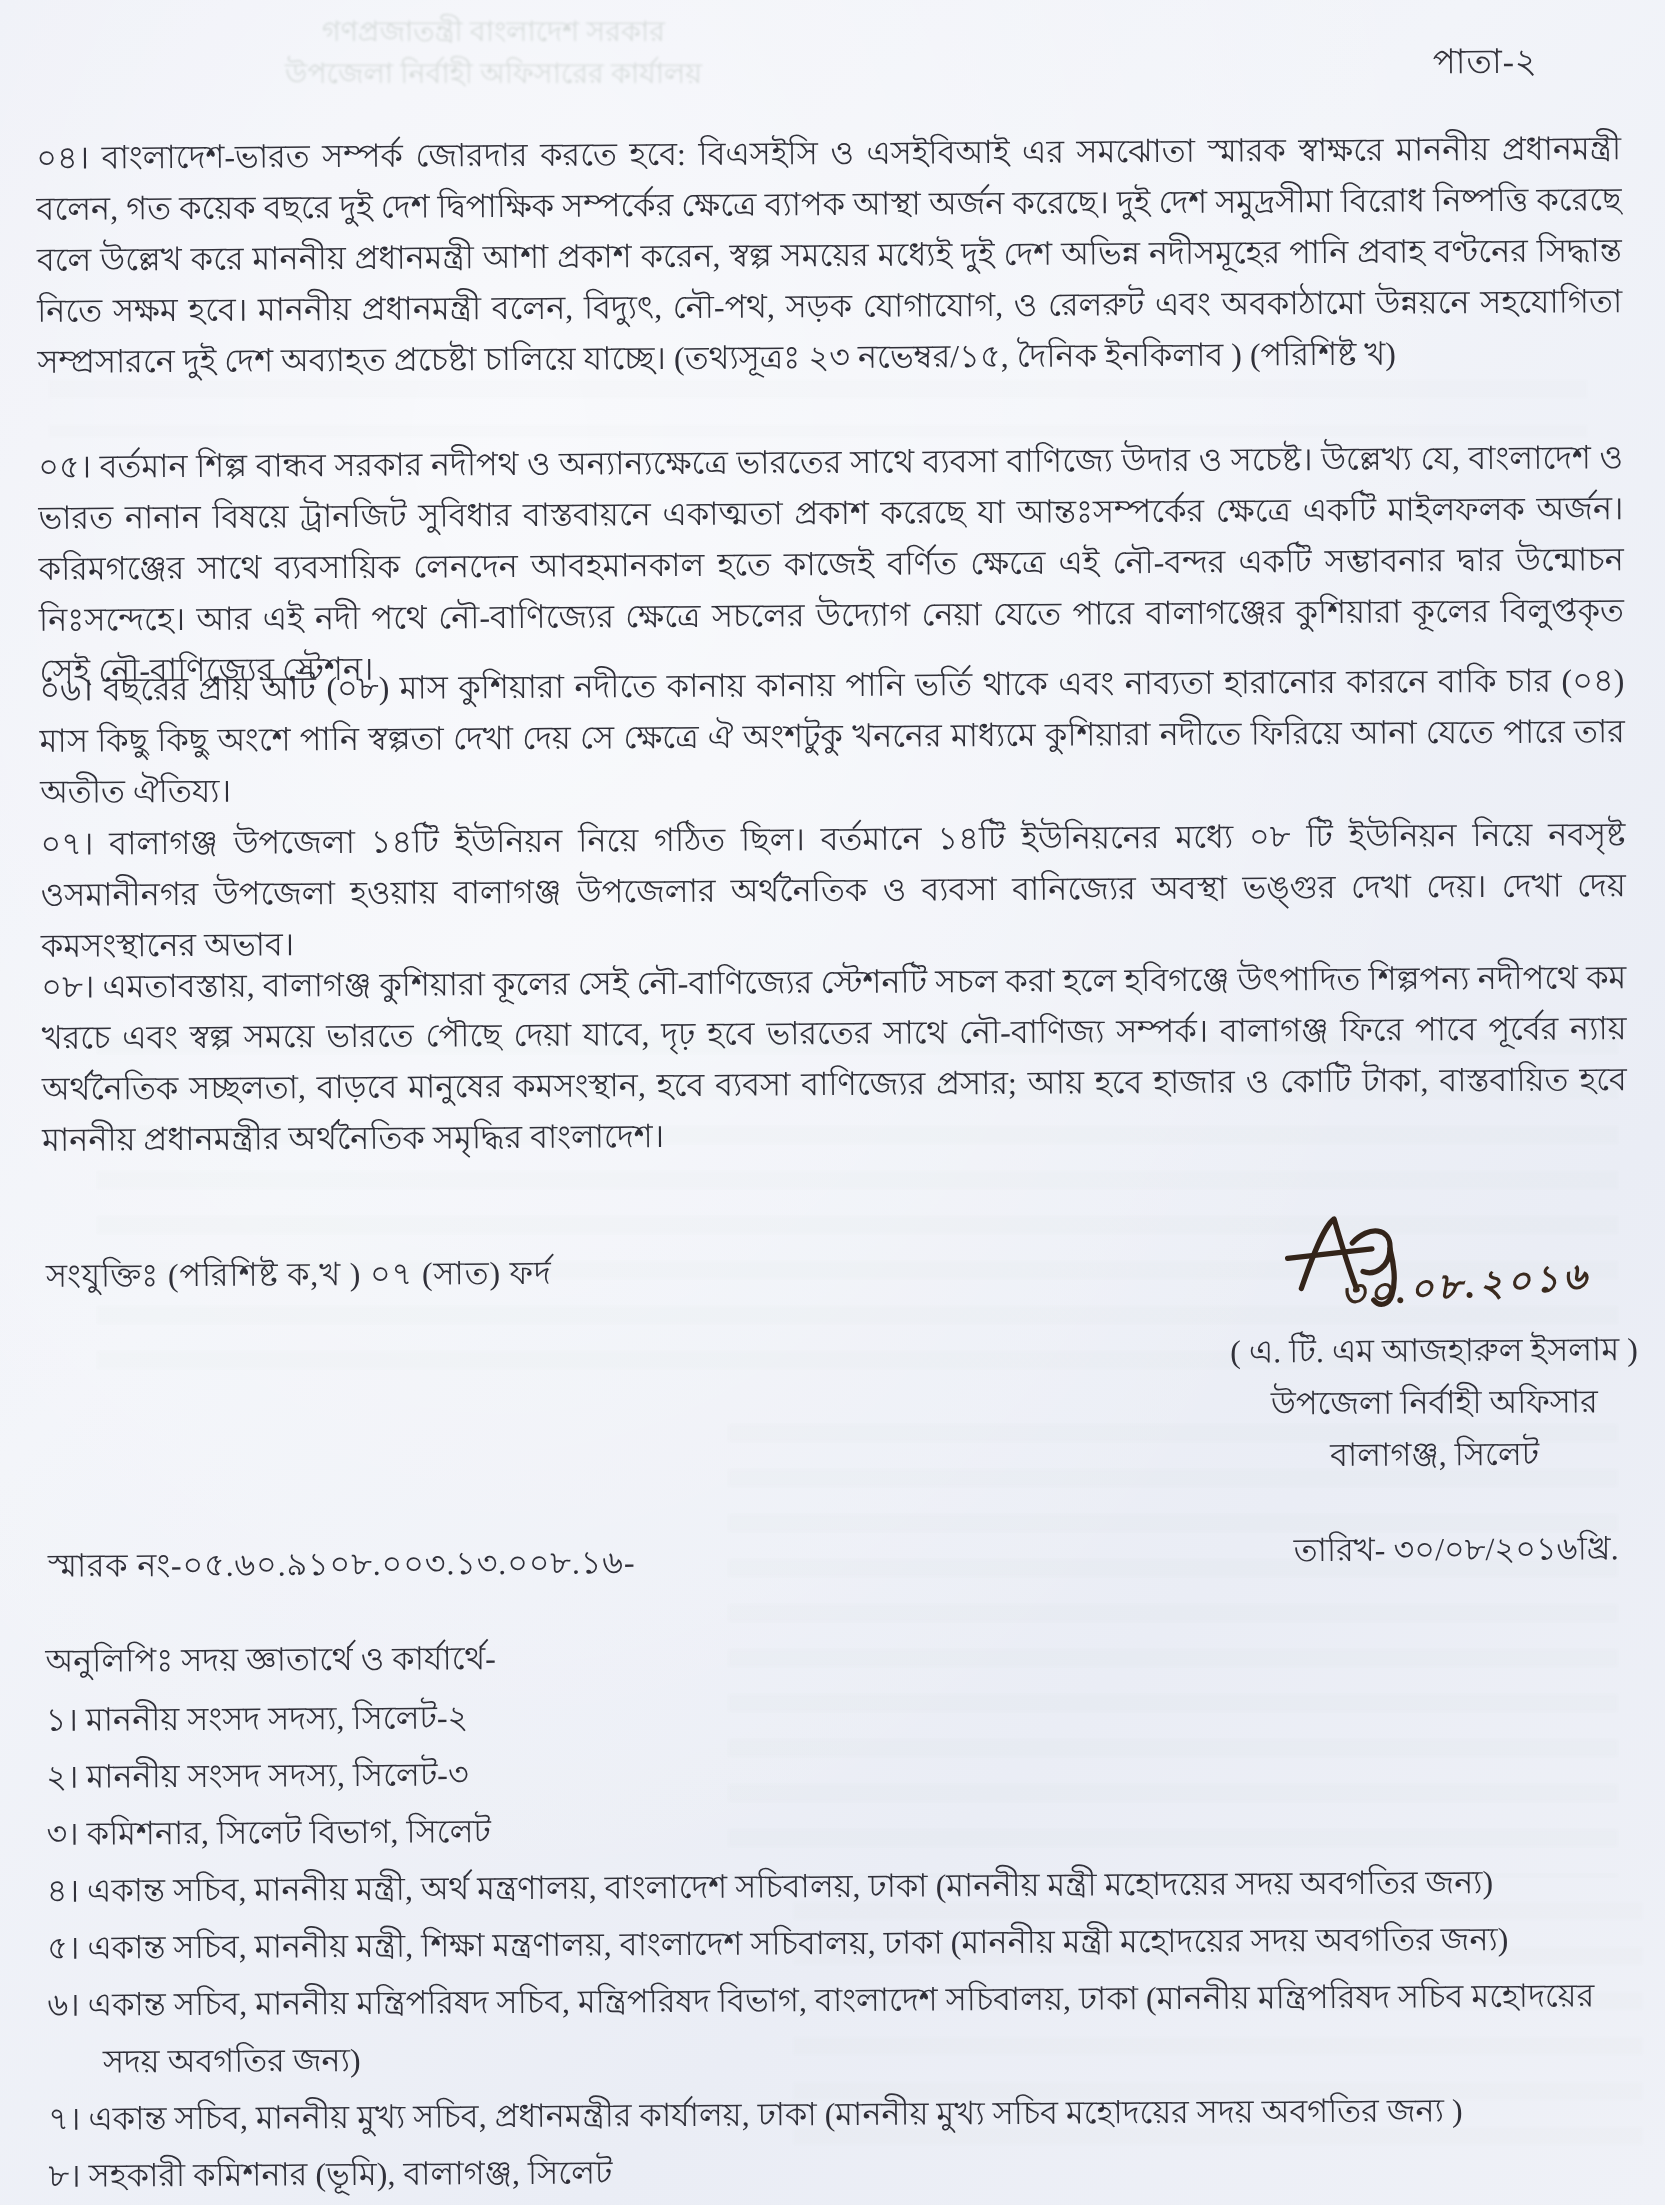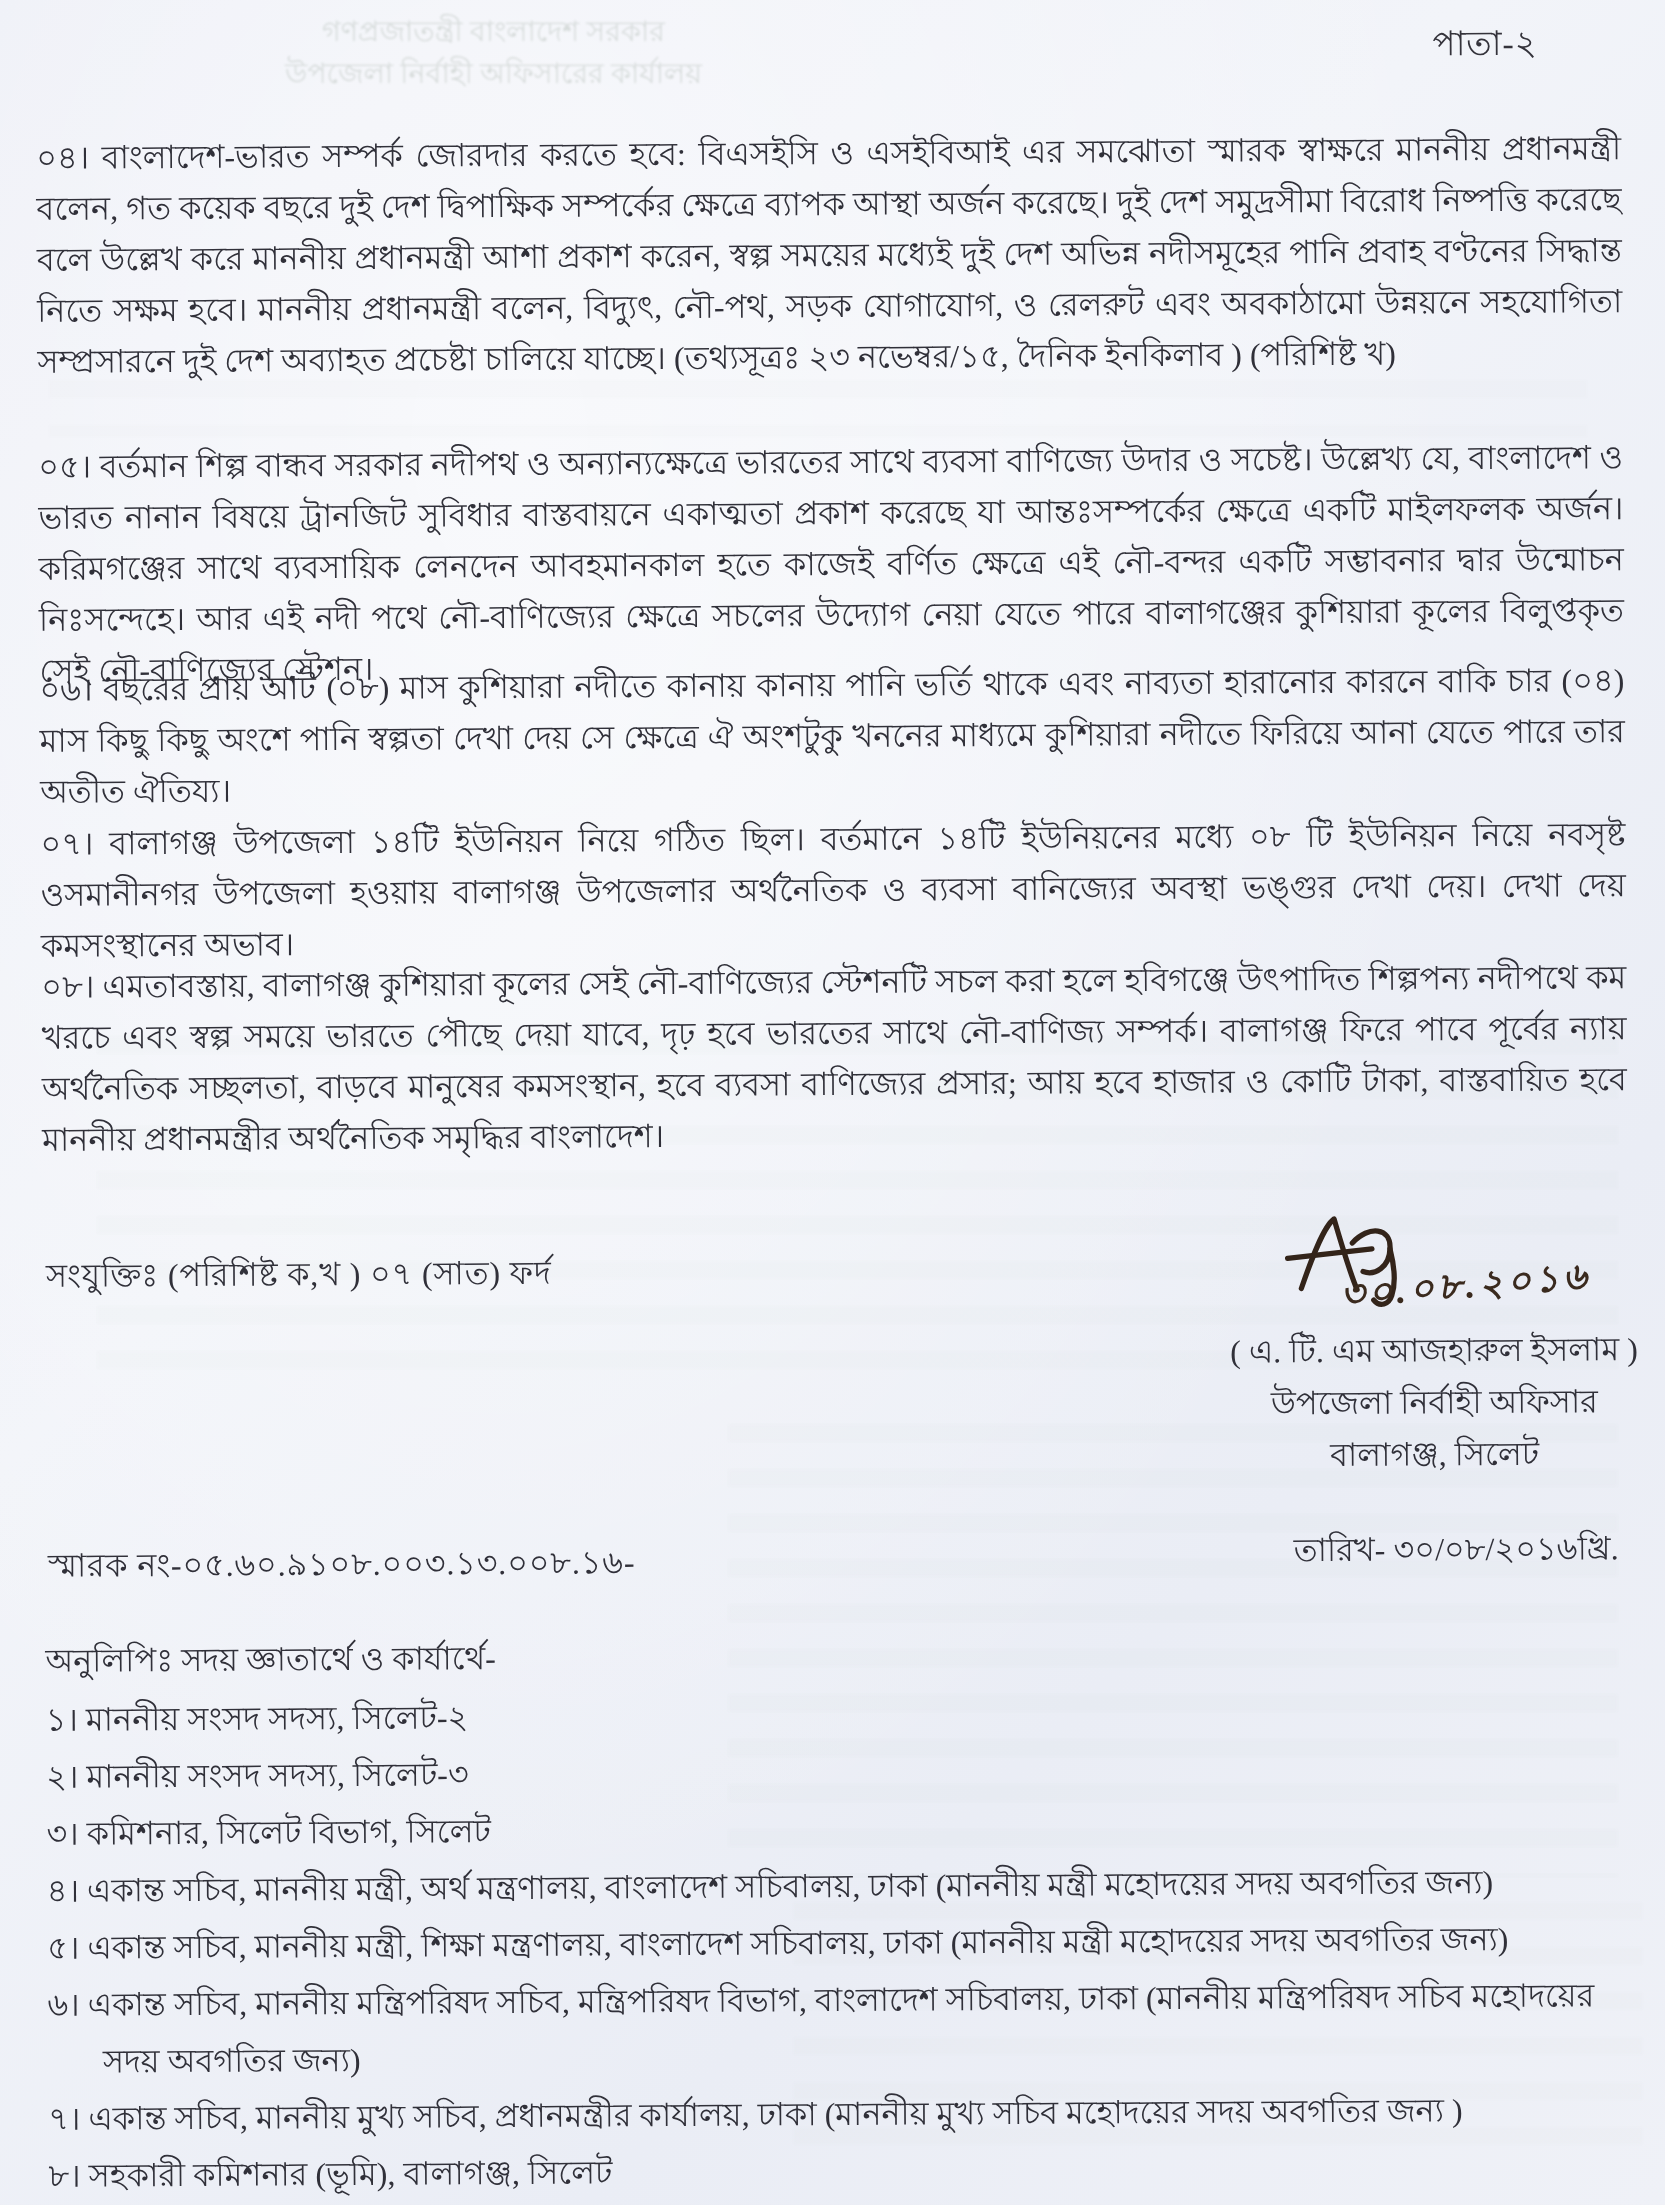--- a/index.html
+++ b/index.html
@@ -13,21 +13,21 @@
       linear-gradient(135deg,#eceef6 0%,#f2f4f9 38%,#eaedf5 72%,#eff1f7 100%);
     overflow:hidden;
     font-family:"Liberation Serif","DejaVu Serif",serif;
     color:#2e2d35;
   }
   .content{
     position:absolute;inset:0;
     transform:rotate(-0.35deg);
   }
   .page-number{
-    position:absolute;top:21px;left:1439px;
+    position:absolute;top:39px;left:1439px;
     font-size:34px;letter-spacing:0.8px;color:#34333b;
   }
   .para{
     position:absolute;left:42px;width:1585px;
     font-size:32px;line-height:51px;
     text-align:justify;
     color:#303039;
   }
   #p04{top:128px;}
   #p05{top:437px;}

